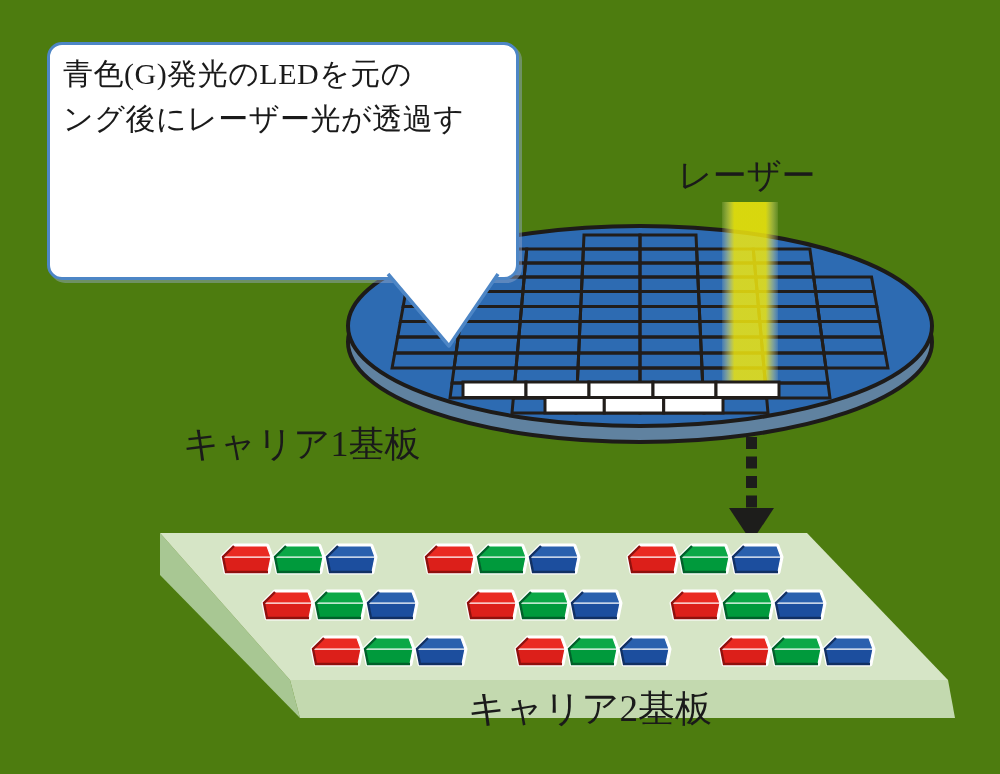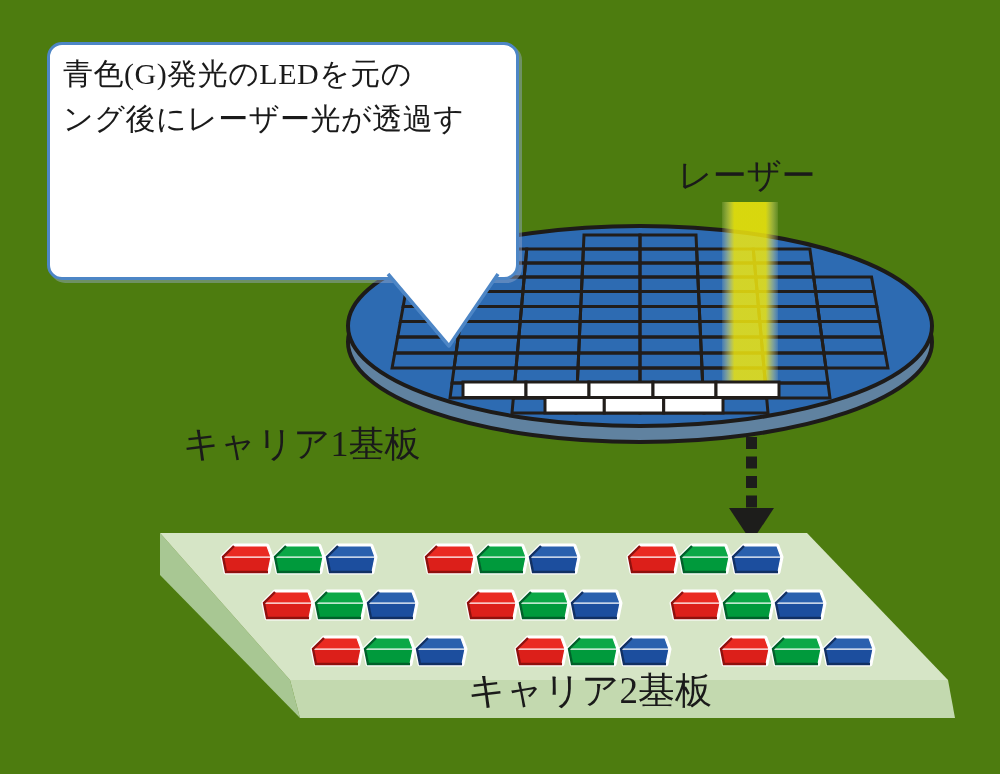--- a/index.html
+++ b/index.html
@@ -13,21 +13,21 @@
     z-index:2;box-sizing:border-box;padding:7px 10px 0 13px;
   }
   .callout .line{
     display:block;font-size:30px;line-height:44.5px;letter-spacing:.5px;
     color:#1a1a1a;white-space:nowrap;
   }
   #tail{position:absolute;left:380px;top:265px;z-index:3;}
   .lbl{position:absolute;color:#1a1a1a;white-space:nowrap;z-index:4;}
   #laser-label{left:678px;top:153px;font-size:34px;}
   #carrier1-label{left:183px;top:412px;font-size:36px;margin-top:8px;}
-  #carrier2-label{left:468px;top:666px;font-size:37px;z-index:4;}
+  #carrier2-label{left:468px;top:684px;font-size:37px;z-index:4;}
 </style>
 </head>
 <body>
 
 <div id="stage">
 
   <svg id="diagram" width="1000" height="774" viewBox="0 0 1000 774">
       <defs>
         <linearGradient id="beamG" x1="0" y1="0" x2="1" y2="0">
           <stop offset="0" stop-color="#fff9b0" stop-opacity="0.12"></stop>

